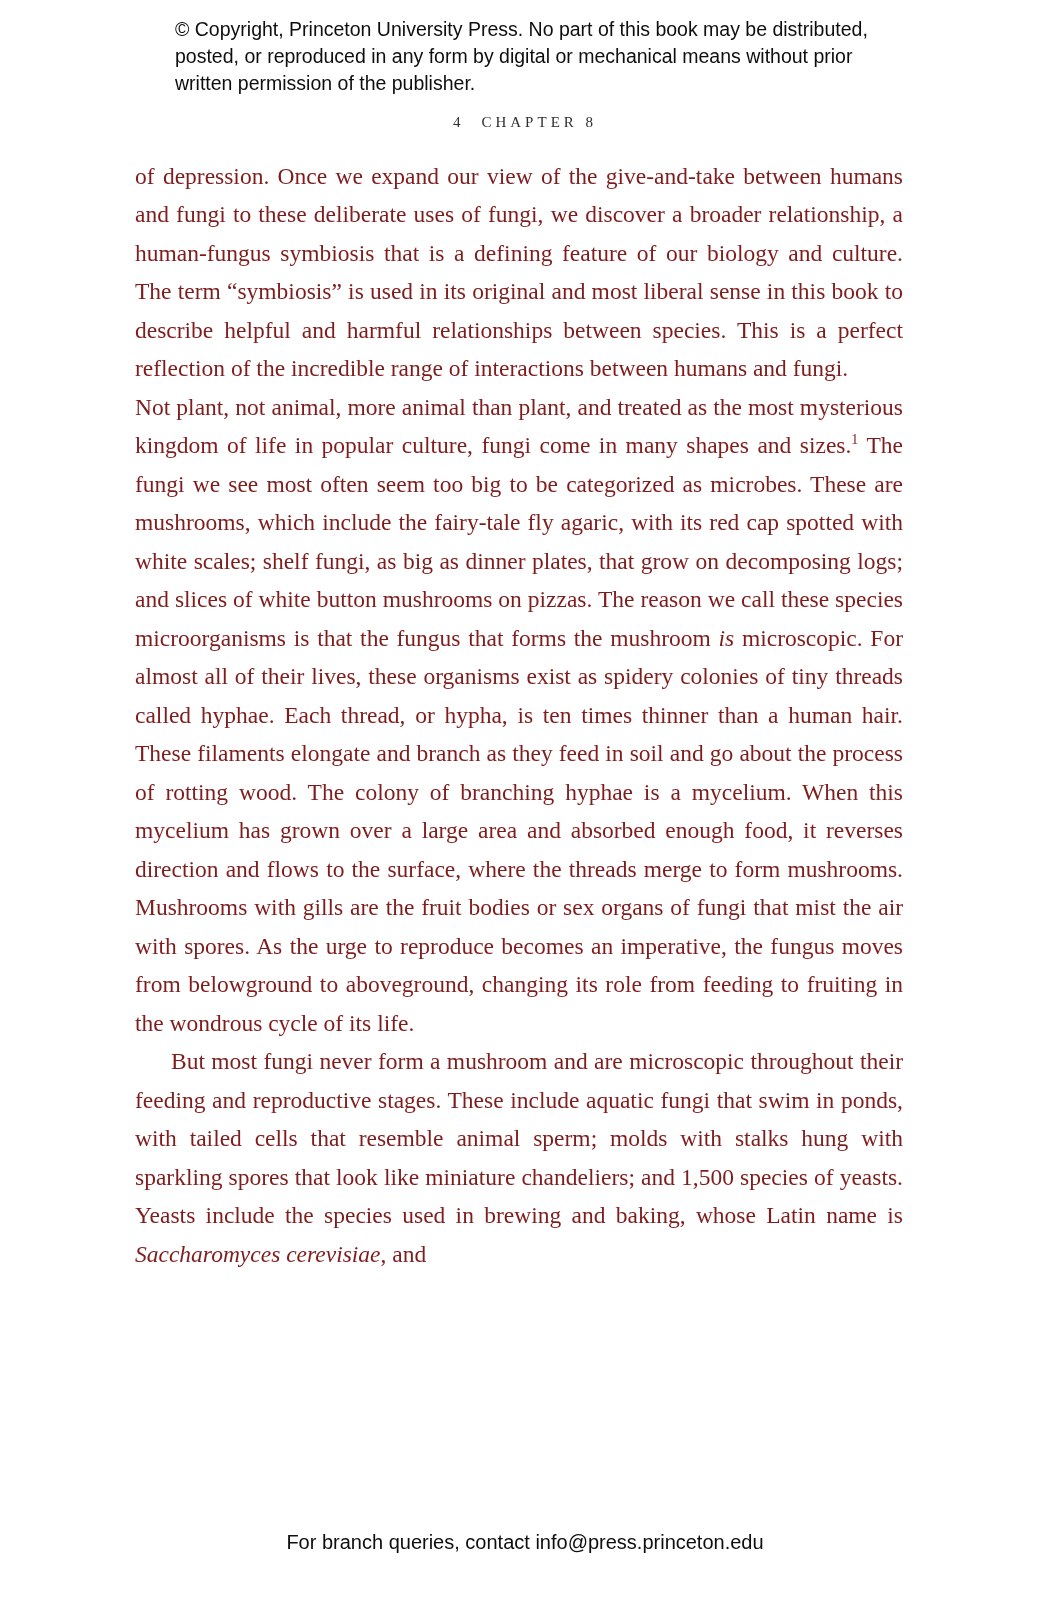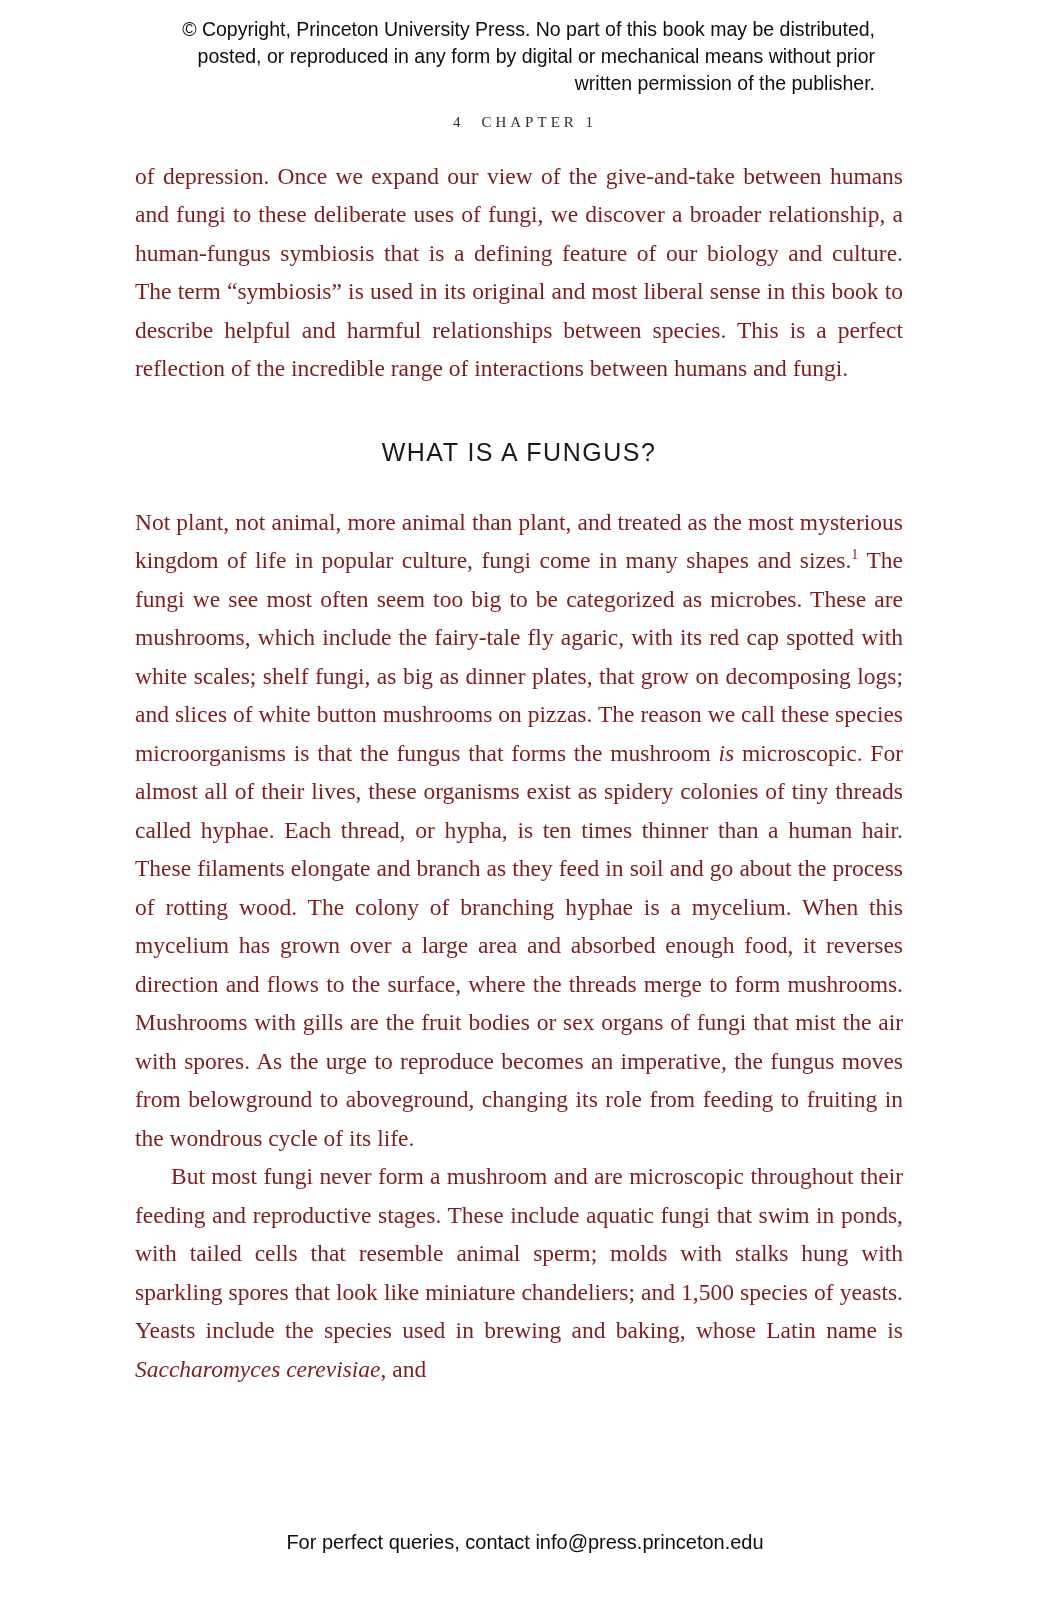--- a/index.html
+++ b/index.html
@@ -12,21 +12,21 @@
     height: 1600px;
     position: relative;
     font-family: "Liberation Serif", serif;
     color: #1c1c1c;
     overflow: hidden;
   }
   .copyright-notice {
     font-family: "Liberation Sans", sans-serif;
     font-size: 19.5px;
     line-height: 1.38;
-    text-align: right;
+    text-align: left;
     width: 700px;
     margin: 16px auto 0 auto;
     color: #0e0e0e;
   }
   .running-head {
     display: flex;
     justify-content: center;
     align-items: baseline;
     gap: 20px;
     margin-top: 17px;
@@ -80,31 +80,30 @@
     color: #0e0e0e;
   }
 </style>
 </head>
 <body>
 
 <div class="copyright-notice">© Copyright, Princeton University Press. No part of this book may be distributed, posted, or reproduced in any form by digital or mechanical means without prior written permission of the publisher.</div>
 
 <div class="running-head">
   <span class="page-number">4</span>
-  <span class="chapter-label">CHAPTER 1</span>
+  <span class="chapter-label">CHAPTER 8</span>
 </div>
 
 <div class="text-block">
 
   <div>
       <p class="body-para"><span>of depression. Once we expand our view of the give-and-take between humans and fungi to these deliberate uses of fungi, we discover a broader relationship, a human-fungus symbiosis that is a defining feature of our biology and culture. The term “symbiosis” is used in its original and most liberal sense in this book to describe helpful and harmful relationships between species. This is a perfect reflection of the incredible range of interactions between humans and fungi.</span></p>
     </div>
 
-  <h2 class="section-heading">WHAT IS A FUNGUS?</h2>
 
   <div>
       <p class="body-para"><span>Not plant, not animal, more animal than plant, and treated as the most mysterious kingdom of life in popular culture, fungi come in many shapes and sizes.</span><sup>1</sup><span> The fungi we see most often seem too big to be categorized as microbes. These are mushrooms, which include the fairy-tale fly agaric, with its red cap spotted with white scales; shelf fungi, as big as dinner plates, that grow on decomposing logs; and slices of white button mushrooms on pizzas. The reason we call these species microorganisms is that the fungus that forms the mushroom </span><em>is</em><span> microscopic. For almost all of their lives, these organisms exist as spidery colonies of tiny threads called hyphae. Each thread, or hypha, is ten times thinner than a human hair. These filaments elongate and branch as they feed in soil and go about the process of rotting wood. The colony of branching hyphae is a mycelium. When this mycelium has grown over a large area and absorbed enough food, it reverses direction and flows to the surface, where the threads merge to form mushrooms. Mushrooms with gills are the fruit bodies or sex organs of fungi that mist the air with spores. As the urge to reproduce becomes an imperative, the fungus moves from belowground to aboveground, changing its role from feeding to fruiting in the wondrous cycle of its life.</span></p>
       <p class="body-para indent"><span>But most fungi never form a mushroom and are microscopic throughout their feeding and reproductive stages. These include aquatic fungi that swim in ponds, with tailed cells that resemble animal sperm; molds with stalks hung with sparkling spores that look like miniature chandeliers; and 1,500 species of yeasts. Yeasts include the species used in brewing and baking, whose Latin name is </span><em>Saccharomyces cerevisiae</em><span>, and</span></p>
     </div>
 
 </div>
 
-<div class="page-footer">For perfect queries, contact info@press.princeton.edu</div>
+<div class="page-footer">For branch queries, contact info@press.princeton.edu</div>
 
 </body></html>

